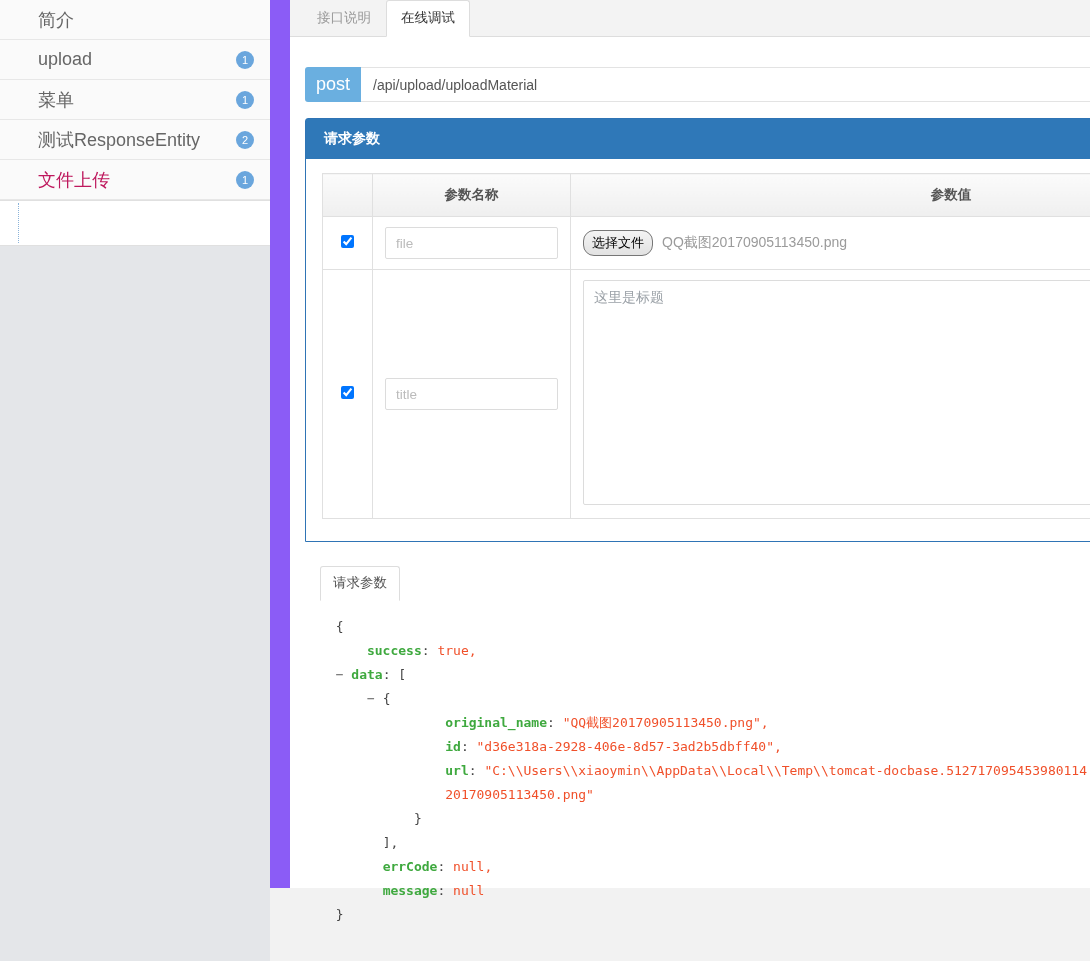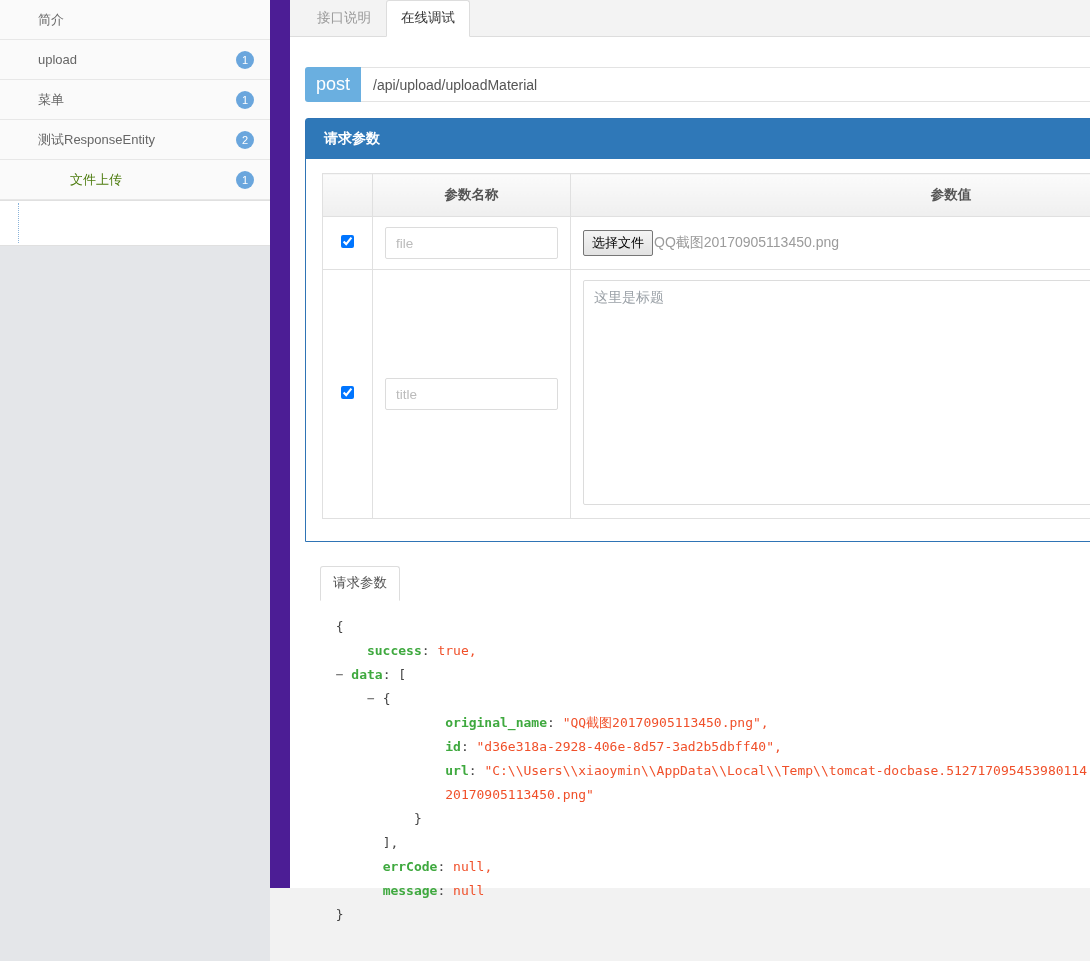--- a/index.html
+++ b/index.html
@@ -44,26 +44,26 @@
     align-items: center;
     padding: 0 16px 0 38px;
     border-bottom: 1px solid #e7e7e7;
     background: #fafafa;
     box-sizing: border-box;
     cursor: pointer;
   }
   .side-item:first-child { border-top: none; }
   .side-item .label {
     flex: 1;
-    font-size: 13px;
+    font-size: 18px;
     color: #666;
     white-space: nowrap;
     overflow: hidden;
   }
-  .side-item.active .label { color: #4d7c0f; margin-left: 32px; }
+  .side-item.active .label { color: #be185d; }
   .badge {
     min-width: 18px;
     height: 18px;
     line-height: 18px;
     border-radius: 9px;
     background: #6aa6dd;
     color: #fff;
     font-size: 11px;
     text-align: center;
     padding: 0 5px;
@@ -81,21 +81,21 @@
     left: 18px;
     top: 2px;
     bottom: 2px;
     border-left: 1px dotted #8bb3d9;
   }
 
   
   .main {
     flex: 1;
     position: relative;
-    background: #4c1d95;
+    background: #8b5cf6;
     height: 888px;
   }
   .content {
     position: absolute;
     left: 20px;
     top: 0;
     right: -120px;
     bottom: 0;
     background: #fff;
   }
@@ -232,29 +232,29 @@
   .ta::placeholder { color: #9aa0a6; }
   .filebox {
     display: flex;
     align-items: center;
     height: 32px;
     font-size: 13.5px;
   }
   .file-btn {
     border: 1px solid #767676;
     background: linear-gradient(#f4f4f4,#e2e2e2);
-    border-radius: 2px;
+    border-radius: 11px;
     padding: 3px 8px;
     font-size: 13px;
     color: #000;
     cursor: pointer;
     font-family: "Liberation Sans", sans-serif;
   }
   .file-name {
-    margin-left: 1px;
+    margin-left: 9px;
     color: #9b9b9b;
     font-size: 14px;
   }
 
   
   .resp-wrap { margin-top: 24px; padding-left: 15px; }
   .resp-tab {
     display: inline-block;
     border: 1px solid #dddddd;
     border-bottom: 1px solid #fff;

